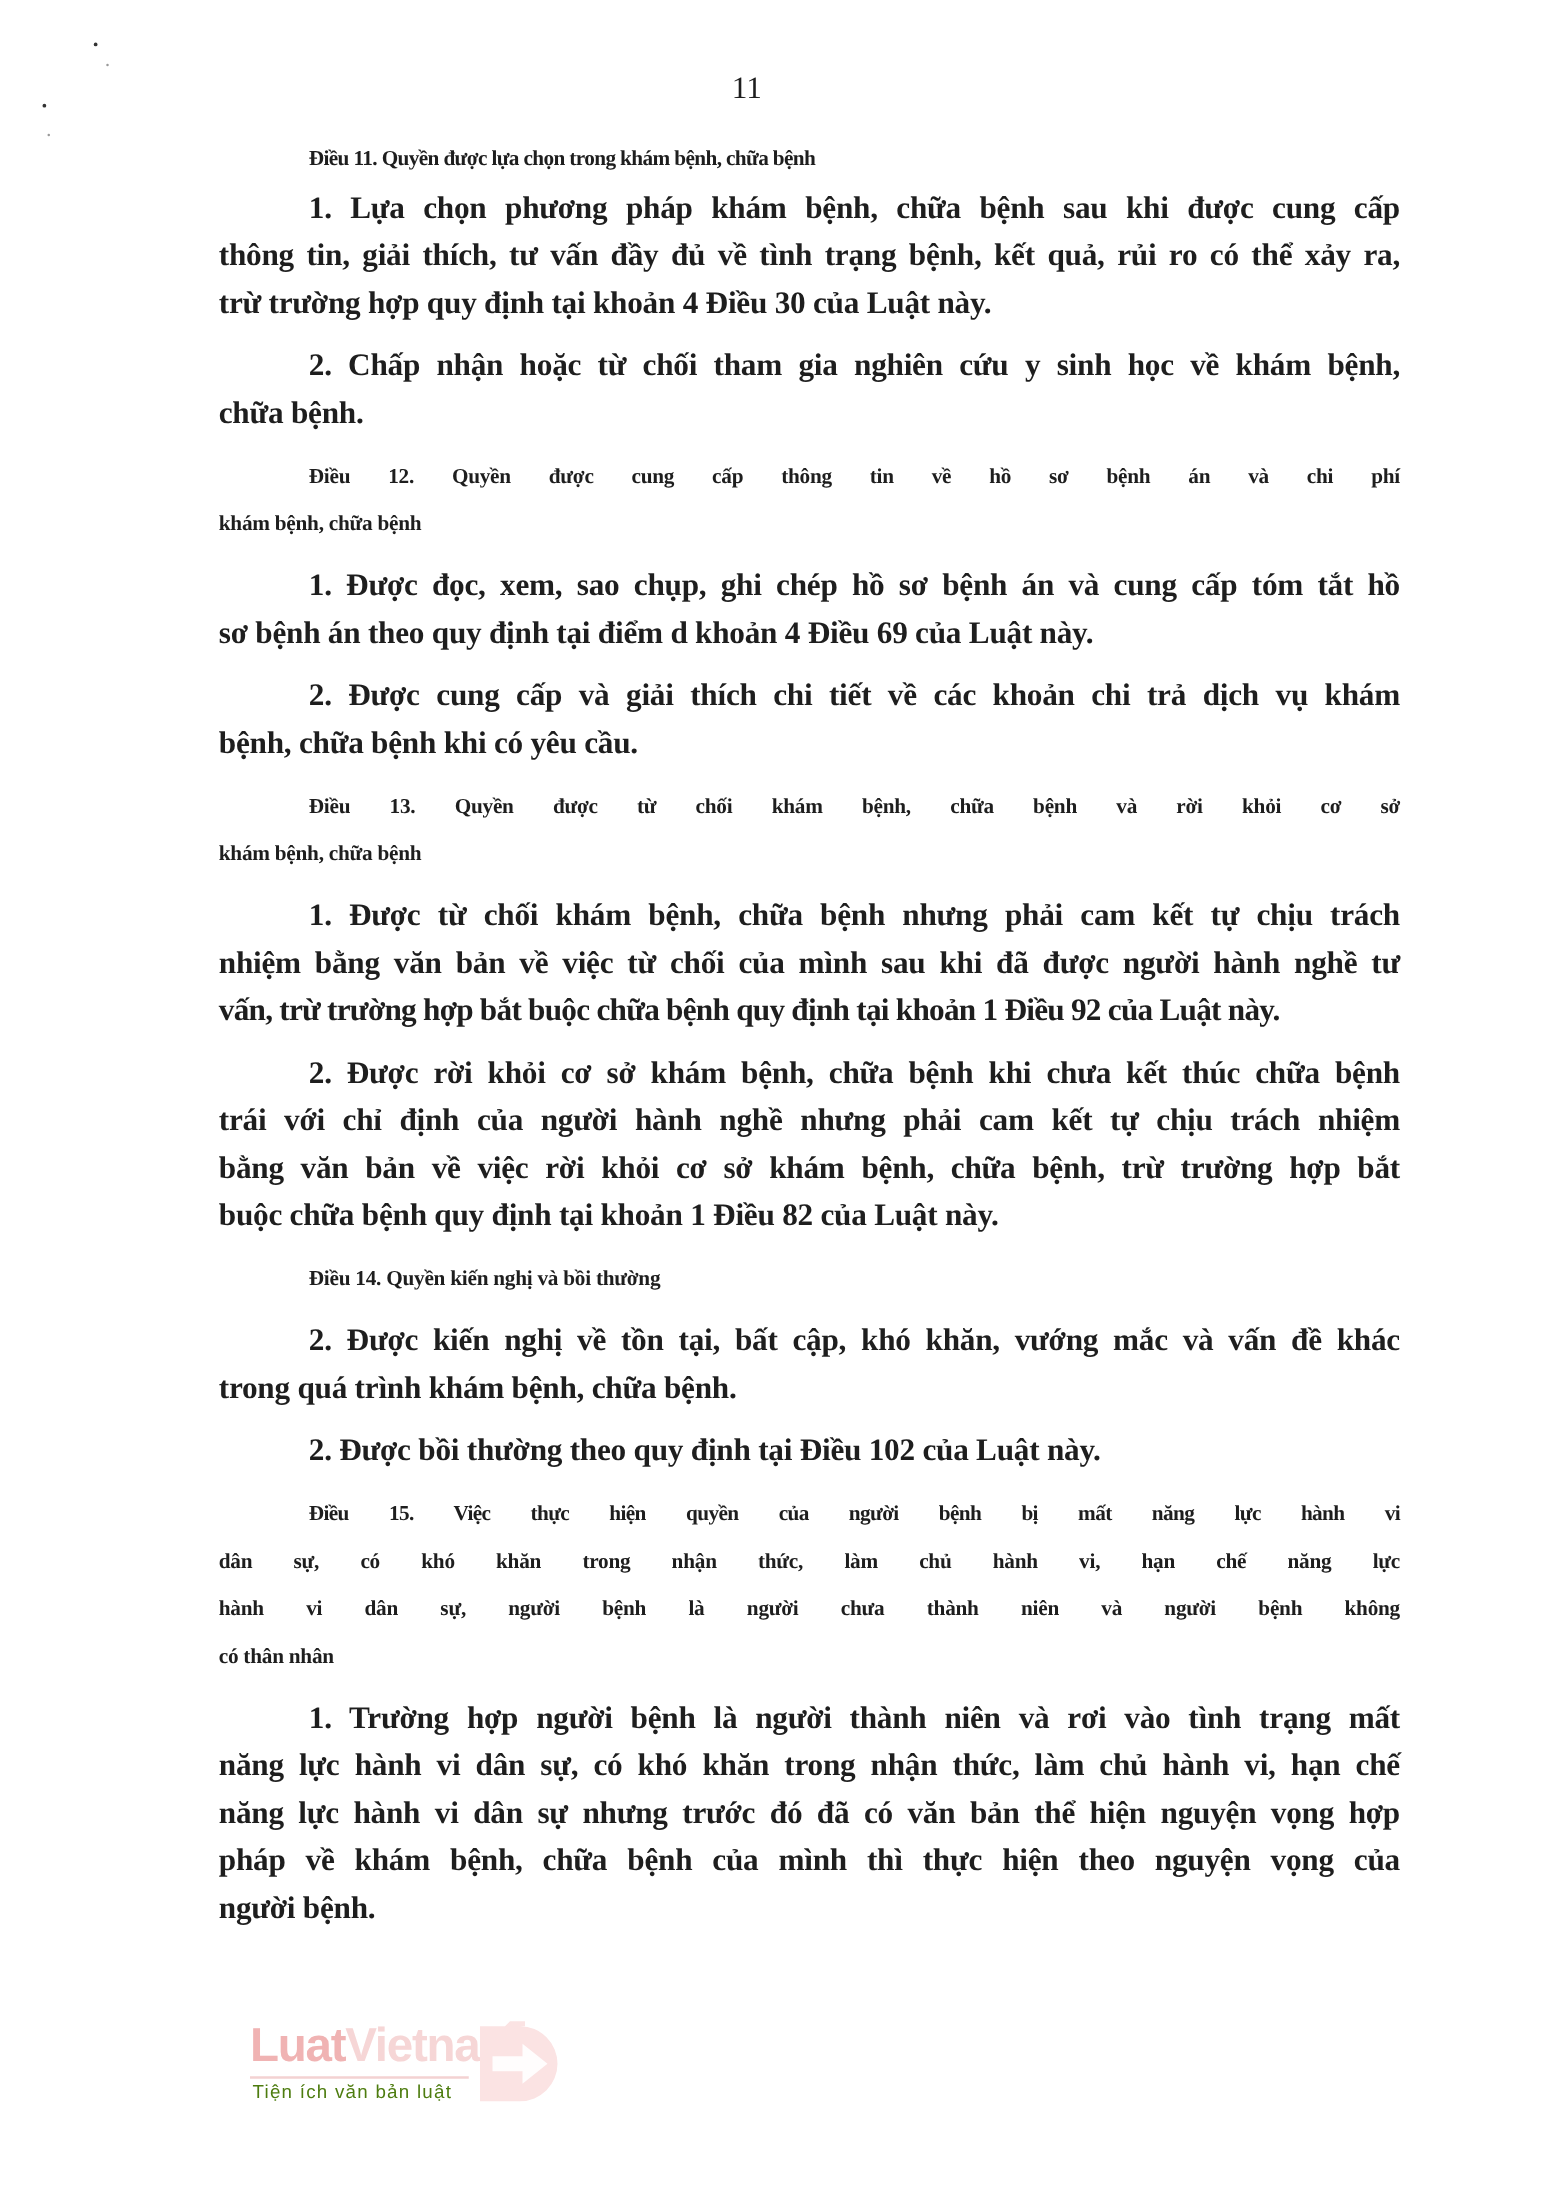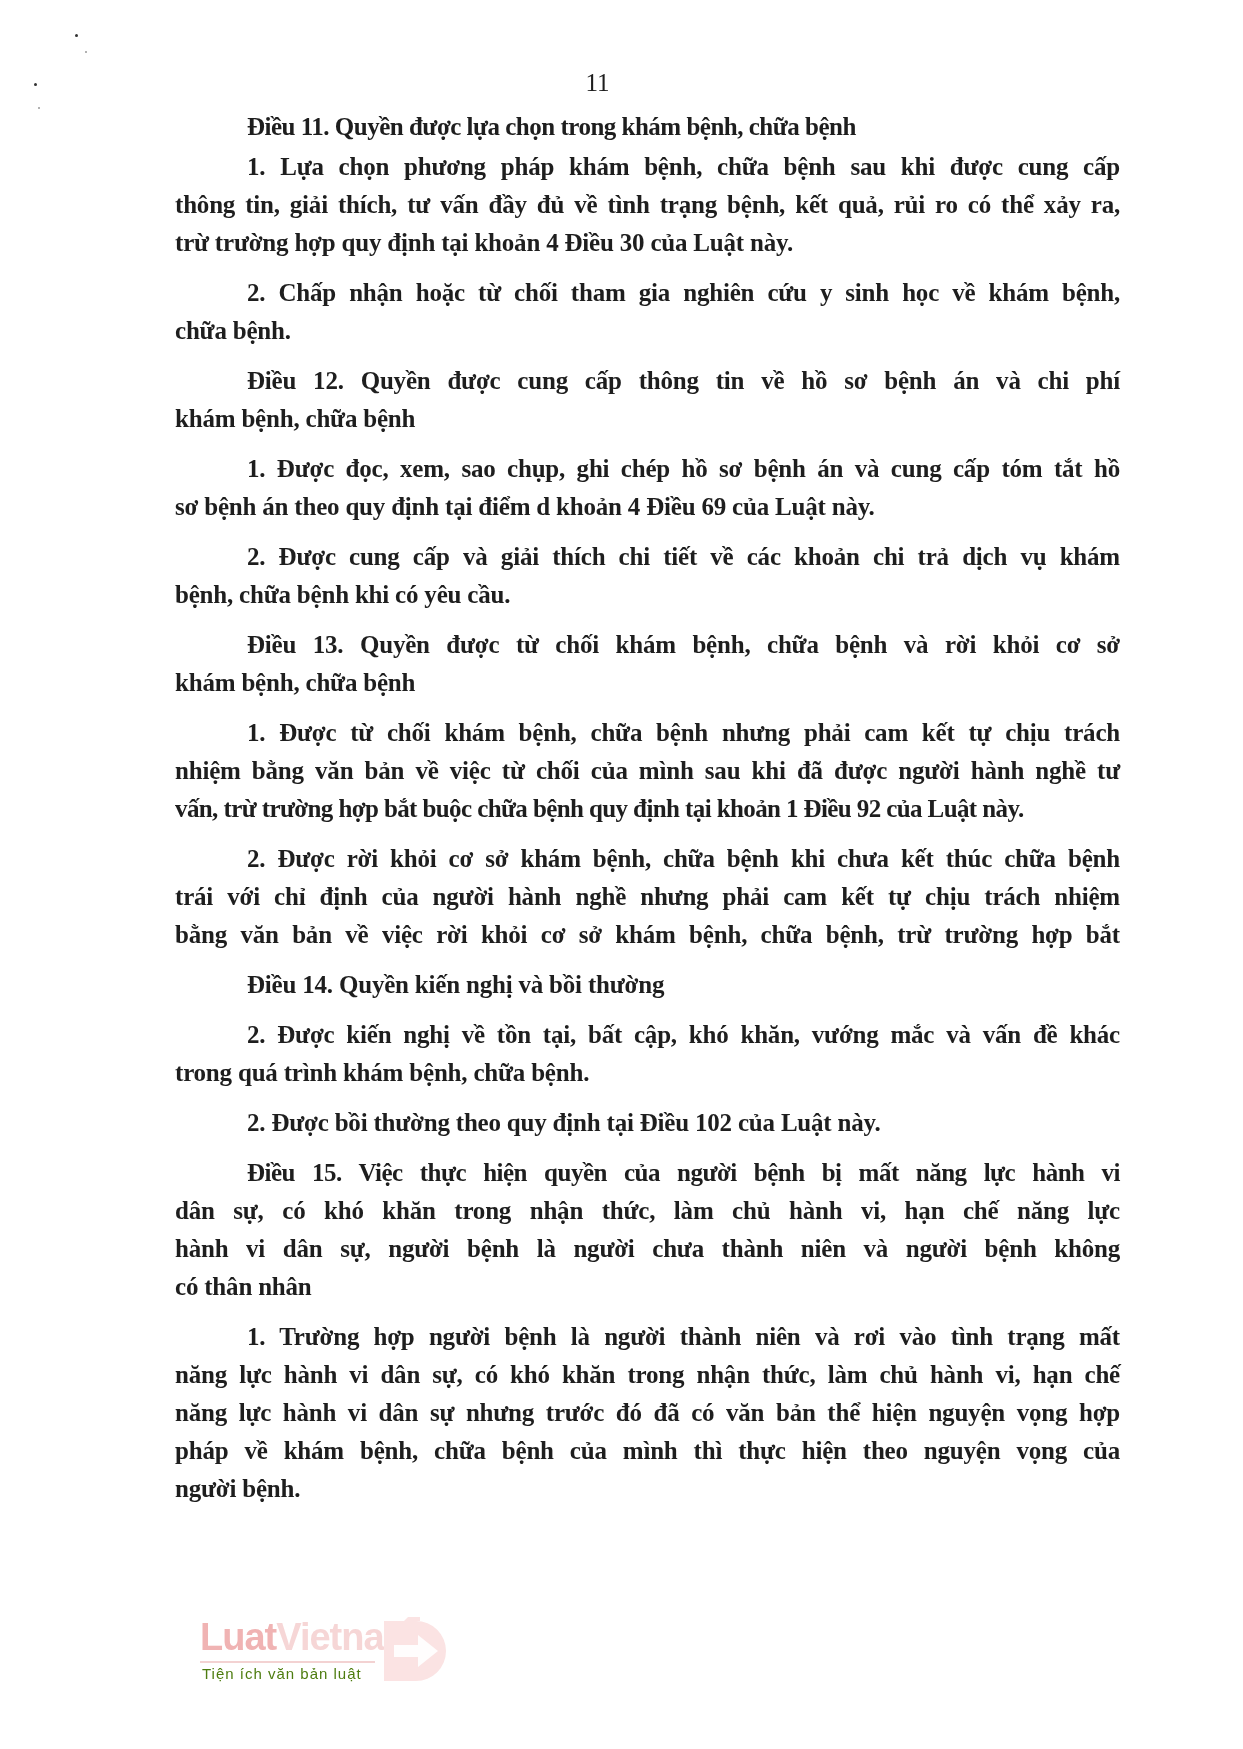--- a/index.html
+++ b/index.html
@@ -18,21 +18,21 @@
     .speck {
       position: absolute;
       width: 3px;
       height: 3px;
       border-radius: 50%;
       background: #333;
     }
     .speck.light { background: #999; width: 2px; height: 2px; }
     .page-number {
       position: absolute;
-      top: 68px;
+      top: 56px;
       left: 0;
       width: 1195px;
       text-align: center;
       font-size: 25px;
       line-height: 30px;
     }
     .content {
       position: absolute;
       top: 108px;
       left: 175px;
@@ -46,21 +46,21 @@
       text-align-last: justify;
       letter-spacing: -0.2px;
       font-weight: bold;
     }
     .line.last {
       text-align-last: left;
     }
     .indent { padding-left: 72px; }
     .heading .line {
       font-weight: bold;
-      font-size: 25px;
+      font-size: 17px;
     }
     .block { margin-top: 12px; }
     .block.first { margin-top: 0; }
     .watermark {
       position: absolute;
       left: 200px;
       top: 1615px;
       width: 260px;
       height: 80px;
     }
@@ -151,20 +151,21 @@
     </div>
     <div class="clause block">
       <div class="line indent">1. Được từ chối khám bệnh, chữa bệnh nhưng phải cam kết tự chịu trách</div>
       <div class="line">nhiệm bằng văn bản về việc từ chối của mình sau khi đã được người hành nghề tư</div>
       <div class="line last" style="letter-spacing:-0.6px;">vấn, trừ trường hợp bắt buộc chữa bệnh quy định tại khoản 1 Điều 92 của Luật này.</div>
     </div>
     <div class="clause block">
       <div class="line indent">2. Được rời khỏi cơ sở khám bệnh, chữa bệnh khi chưa kết thúc chữa bệnh</div>
       <div class="line">trái với chỉ định của người hành nghề nhưng phải cam kết tự chịu trách nhiệm</div>
       <div class="line">bằng văn bản về việc rời khỏi cơ sở khám bệnh, chữa bệnh, trừ trường hợp bắt</div>
+      <div class="line last">buộc chữa bệnh quy định tại khoản 1 Điều 82 của Luật này.</div>
     </div>
   </section>
 
   <section class="article">
     <div class="heading block">
       <div class="line indent last">Điều 14. Quyền kiến nghị và bồi thường</div>
     </div>
     <div class="clause block">
       <div class="line indent">2. Được kiến nghị về tồn tại, bất cập, khó khăn, vướng mắc và vấn đề khác</div>
       <div class="line last">trong quá trình khám bệnh, chữa bệnh.</div>

